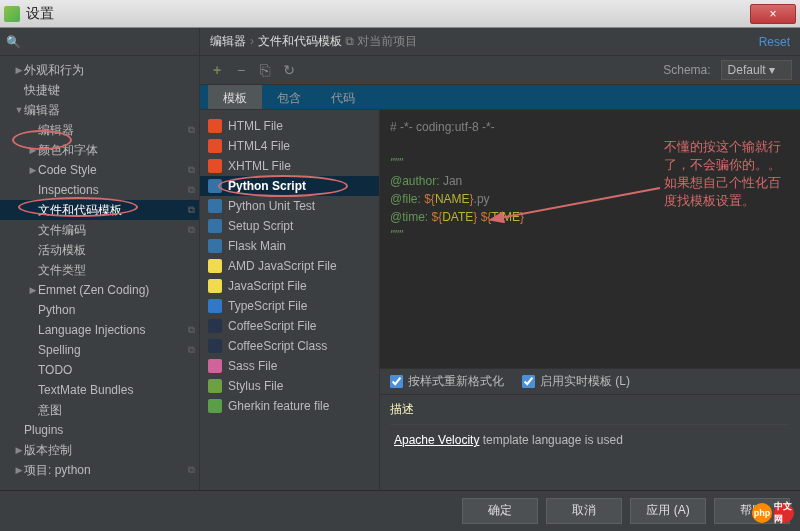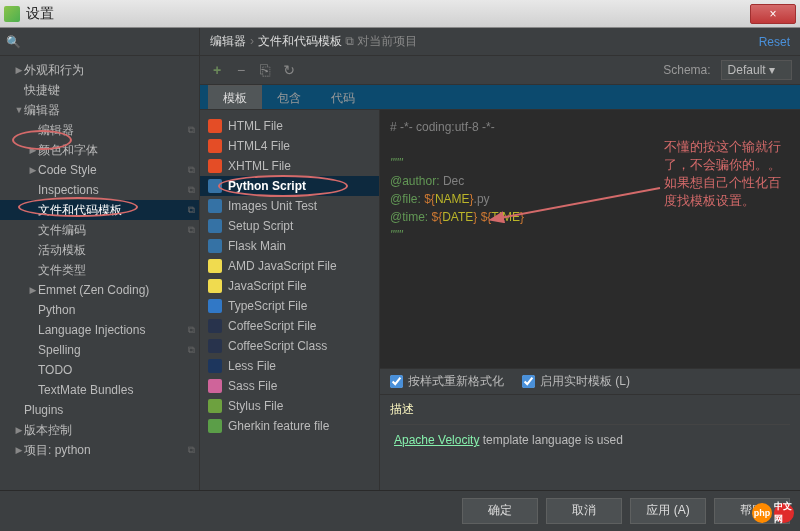--- a/index.html
+++ b/index.html
@@ -46,21 +46,21 @@
 .editor .gray { color: #808080; }
 .editor .green { color: #629755; font-style: italic; }
 .editor .greenkey { color: #629755; }
 .editor .yellow { color: #BBB529; }
 .editor .orange { color: #cc7832; }
 .opts { height: 26px; display: flex; align-items: center; gap: 18px; padding: 0 10px; border-top: 1px solid #323232; font-size: 12px; }
 .opts label { display: flex; align-items: center; gap: 5px; }
 .opts input { accent-color: #4a90d9; }
 .desc { padding: 6px 10px 2px 10px; color: #fef9c3; border-top: 1px solid #323232; }
 .desc-body { height: 60px; margin: 4px 10px 6px 10px; border-top: 1px solid #444; padding: 8px 4px; font-size: 12px; }
-.desc-body a { color: #86efac; text-decoration: underline; }
+.desc-body a { color: #ffffff; text-decoration: underline; }
 .footer { height: 40px; border-top: 1px solid #2a2a2a; display: flex; align-items: center; justify-content: flex-end; gap: 8px; padding: 0 10px; background: #3c3f41; }
 .btn { min-width: 76px; height: 26px; background: #4c5052; border: 1px solid #5e6060; color: #ddd; font-size: 12px; cursor: pointer; }
 .annot { position: absolute; right: 16px; top: 110px; color: #d46a6a; font-size: 13px; line-height: 18px; width: 120px; z-index: 5; text-align: left; }
 .circle { position: absolute; border: 2px solid #d46a6a; border-radius: 50%; pointer-events: none; z-index: 4; }
 svg.arrow-svg { position: absolute; z-index: 4; pointer-events: none; }
 .watermark { position: absolute; right: 6px; bottom: 8px; z-index: 10; display: flex; align-items: center; gap: 2px; }
 .watermark .ball { width: 20px; height: 20px; border-radius: 50%; color: #fff; font-size: 9px; display: flex; align-items: center; justify-content: center; font-weight: bold; }
 </style>
 </head>
 <body>
@@ -145,20 +145,24 @@
           <span class="label">Spelling</span>
           <span class="badge">⧉</span>
         </div>
         <div class="tree-item d1">
           <span class="arrow"></span>
           <span class="label">TODO</span>
         </div>
         <div class="tree-item d1">
           <span class="arrow"></span>
           <span class="label">TextMate Bundles</span>
+        </div>
+        <div class="tree-item d1">
+          <span class="arrow"></span>
+          <span class="label">意图</span>
         </div>
         <div class="tree-item d0">
           <span class="arrow"></span>
           <span class="label">Plugins</span>
         </div>
         <div class="tree-item d0">
           <span class="arrow">▶</span>
           <span class="label">版本控制</span>
         </div>
         <div class="tree-item d0">
@@ -204,21 +208,21 @@
           <div class="file-item">
             <span class="ficon" style="background:#e44d26"></span>
             <span>XHTML File</span>
           </div>
           <div class="file-item selected">
             <span class="ficon" style="background:#3572A5"></span>
             <span>Python Script</span>
           </div>
           <div class="file-item">
             <span class="ficon" style="background:#3572A5"></span>
-            <span>Images Unit Test</span>
+            <span>Python Unit Test</span>
           </div>
           <div class="file-item">
             <span class="ficon" style="background:#3572A5"></span>
             <span>Setup Script</span>
           </div>
           <div class="file-item">
             <span class="ficon" style="background:#3572A5"></span>
             <span>Flask Main</span>
           </div>
           <div class="file-item">
@@ -235,41 +239,37 @@
           </div>
           <div class="file-item">
             <span class="ficon" style="background:#28334c"></span>
             <span>CoffeeScript File</span>
           </div>
           <div class="file-item">
             <span class="ficon" style="background:#28334c"></span>
             <span>CoffeeScript Class</span>
           </div>
           <div class="file-item">
-            <span class="ficon" style="background:#1d365d"></span>
-            <span>Less File</span>
-          </div>
-          <div class="file-item">
             <span class="ficon" style="background:#cf649a"></span>
             <span>Sass File</span>
           </div>
           <div class="file-item">
             <span class="ficon" style="background:#6da13f"></span>
             <span>Stylus File</span>
           </div>
           <div class="file-item">
             <span class="ficon" style="background:#5B9E48"></span>
             <span>Gherkin feature file</span>
           </div>
         </div>
       <div class="editor-col">
         <div class="editor"><span class="gray"># -*- coding:utf-8 -*-</span>
 
 <span class="green">"""</span>
-<span class="greenkey">@author:</span><span class="gray"> Dec</span>
+<span class="greenkey">@author:</span><span class="gray"> Jan</span>
 <span class="greenkey">@file:</span><span class="orange"> ${</span><span class="yellow">NAME</span><span class="orange">}</span><span class="gray">.py</span>
 <span class="greenkey">@time:</span><span class="orange"> ${</span><span class="yellow">DATE</span><span class="orange">}</span><span class="orange"> ${</span><span class="yellow">TIME</span><span class="orange">}</span>
 <span class="green">"""</span></div>
         <div class="opts">
           <label>
               <input type="checkbox" checked="" style="">
               <span>按样式重新格式化</span>
             </label>
           <label>
               <input type="checkbox" checked="" style="">

